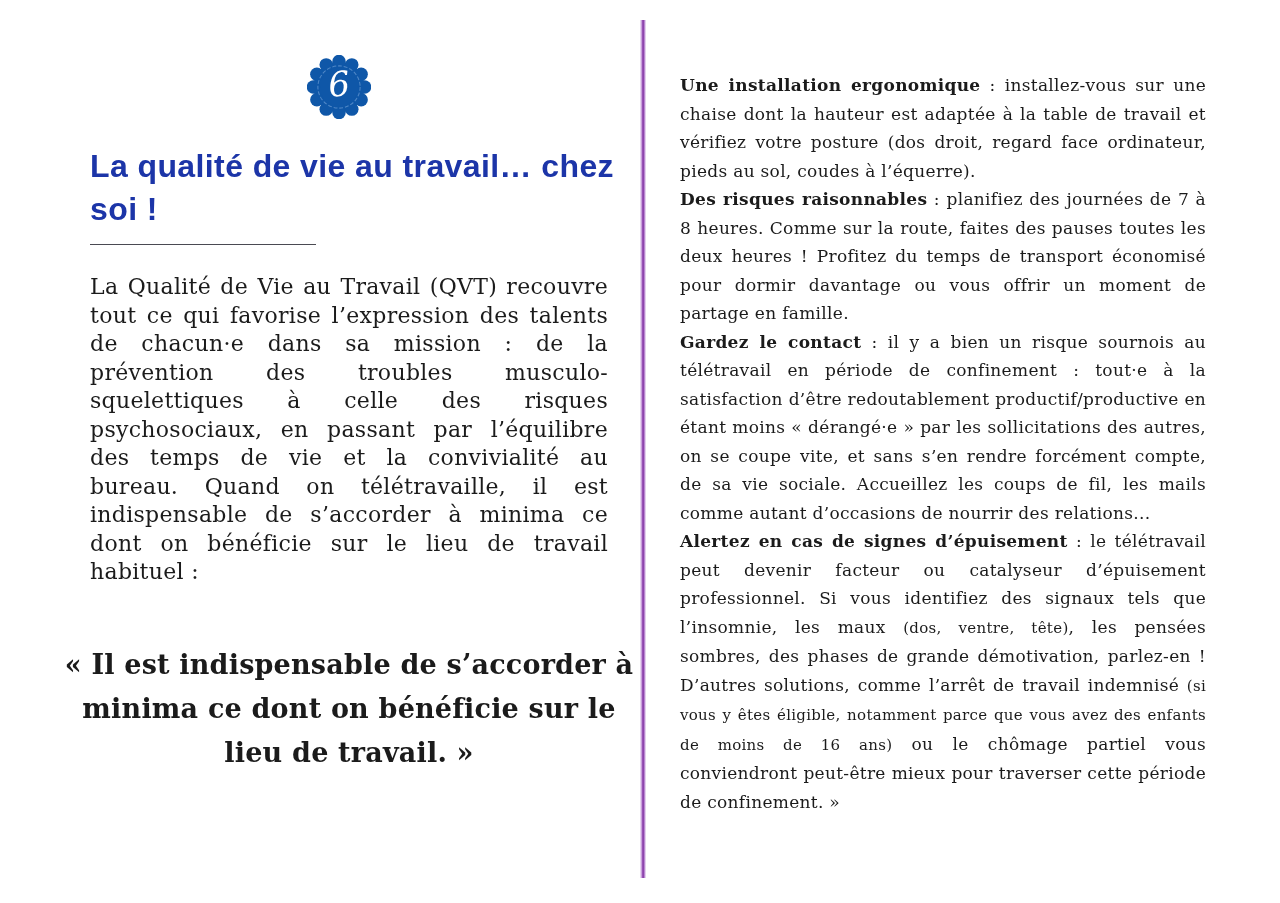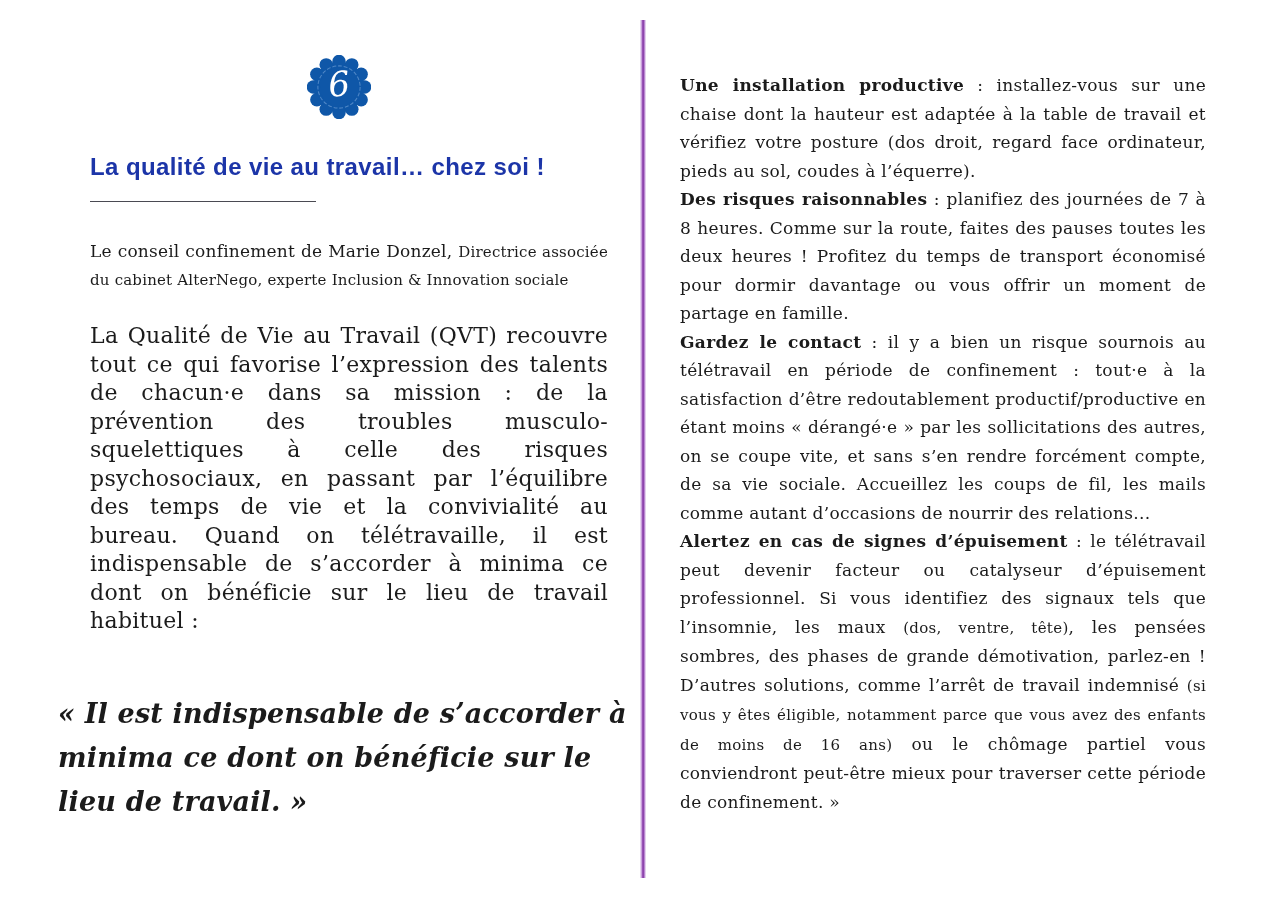--- a/index.html
+++ b/index.html
@@ -40,21 +40,21 @@
     color: #ffffff;
     font-family: "DejaVu Serif", serif;
     font-style: italic;
     font-size: 34px;
     transform: rotate(-6deg);
   }
   .title {
     margin: 26px -12px 0 0;
     font-family: "Liberation Sans", sans-serif;
     font-weight: bold;
-    font-size: 24px;
+    font-size: 32px;
     line-height: 43px;
     letter-spacing: 0.4px;
     color: var(--title-blue, #1c35a8);
   }
   .title-rule {
     margin-top: 13px;
     width: 226px;
     height: 0;
     border-top: 1px solid #4a4a52;
   }
@@ -70,23 +70,22 @@
     font-size: 22px;
     line-height: 28.5px;
     text-align: justify;
     letter-spacing: 0.3px;
   }
   .pull-quote {
     margin: 56px -32px 0;
     font-size: 27px;
     font-weight: bold;
     line-height: 44px;
-    text-align: left;
+    text-align: center;
     letter-spacing: 0.2px;
-    font-style: italic;
   }
 
   
   .divider {
     position: absolute;
     left: 640px;
     top: 20px;
     width: 6px;
     height: 858px;
     background: linear-gradient(90deg,
@@ -142,29 +141,28 @@
         </g>
         <circle cx="50" cy="50" r="33" fill="none" class="seal-ring" stroke-width="1.6" stroke-dasharray="6 3" stroke="#4f87c6"></circle>
       </svg>
       <span class="badge-num">6</span>
     </div>
 
     <h1 class="title">La qualité de vie au travail… chez soi !</h1>
 
     <div class="title-rule"></div>
 
-    <p class="intro"><span class="run-normal">Le conseil confinement de Marie Donzel, </span><span class="run-small">Directrice associée du cabinet AlterNego, experte Inclusion &amp; Innovation sociale</span></p>
 
     <p class="body-par"><span class="run-normal">La Qualité de Vie au Travail (QVT) recouvre tout ce qui favorise l’expression des talents de chacun·e dans sa mission&nbsp;: de la prévention des troubles musculo-squelettiques à celle des risques psychosociaux, en passant par l’équilibre des temps de vie et la convivialité au bureau. Quand on télétravaille, il est indispensable de s’accorder à minima ce dont on bénéficie sur le lieu de travail habituel&nbsp;:</span></p>
 
     <div class="pull-quote">«&nbsp;Il est indispensable de s’accorder à minima ce dont on bénéficie sur le lieu de travail.&nbsp;»</div>
   </div>
 
   <div class="divider"></div>
 
   <div class="right-col">
-    <p><span class="run-bold">Une installation productive</span><span class="run-normal">&nbsp;: installez-vous sur une chaise dont la hauteur est adaptée à la table de travail et vérifiez votre posture (dos droit, regard face ordinateur, pieds au sol, coudes à l’équerre).</span></p>
+    <p><span class="run-bold">Une installation ergonomique</span><span class="run-normal">&nbsp;: installez-vous sur une chaise dont la hauteur est adaptée à la table de travail et vérifiez votre posture (dos droit, regard face ordinateur, pieds au sol, coudes à l’équerre).</span></p>
     <p><span class="run-bold">Des risques raisonnables</span><span class="run-normal">&nbsp;: planifiez des journées de 7 à 8 heures. Comme sur la route, faites des pauses toutes les deux heures&nbsp;! Profitez du temps de transport économisé pour dormir davantage ou vous offrir un moment de partage en famille.</span></p>
     <p><span class="run-bold">Gardez le contact</span><span class="run-normal">&nbsp;: il y a bien un risque sournois au télétravail en période de confinement&nbsp;: tout·e à la satisfaction d’être redoutablement productif/productive en étant moins «&nbsp;dérangé·e&nbsp;» par les sollicitations des autres, on se coupe vite, et sans s’en rendre forcément compte, de sa vie sociale. Accueillez les coups de fil, les mails comme autant d’occasions de nourrir des relations...</span></p>
     <p><span class="run-bold">Alertez en cas de signes d’épuisement</span><span class="run-normal">&nbsp;: le télétravail peut devenir facteur ou catalyseur d’épuisement professionnel. Si vous identifiez des signaux tels que l’insomnie, les maux </span><span class="run-small">(dos, ventre, tête)</span><span class="run-normal">, les pensées sombres, des phases de grande démotivation, parlez-en&nbsp;! D’autres solutions, comme l’arrêt de travail indemnisé </span><span class="run-small">(si vous y êtes éligible, notamment parce que vous avez des enfants de moins de 16 ans)</span><span class="run-normal"> ou le chômage partiel vous conviendront peut-être mieux pour traverser cette période de confinement.&nbsp;»</span></p>
   </div>
 
 </div>
 
 </body></html>

